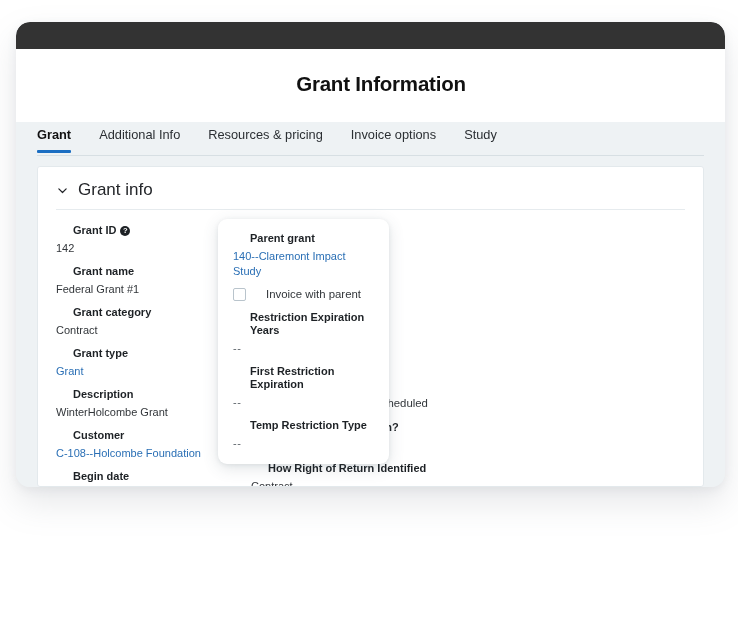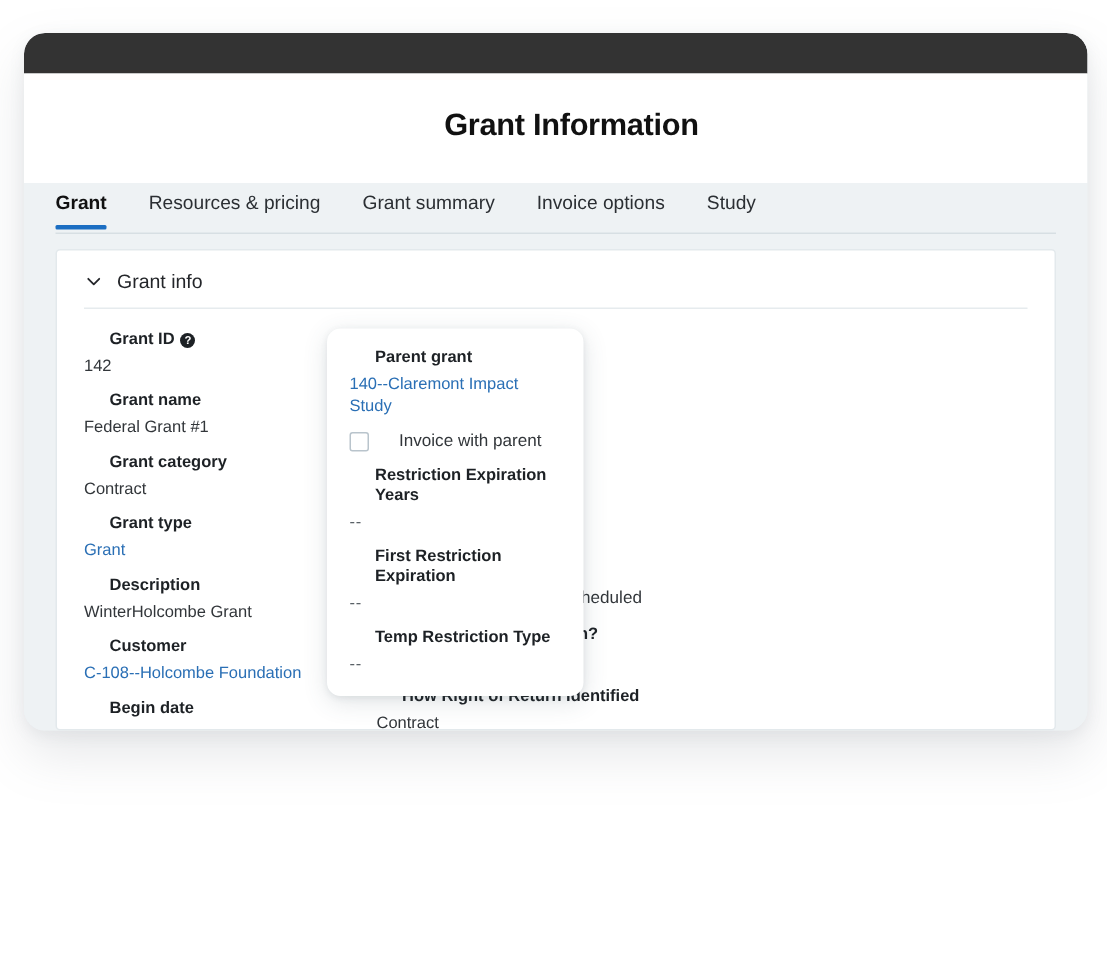--- a/index.html
+++ b/index.html
@@ -122,21 +122,21 @@
     border-bottom: 1px solid #e6ebee;
   }
   .chevron {
     width: 13px;
     height: 13px;
     display: inline-block;
     color: #24262a;
     flex: 0 0 auto;
   }
   .section-title {
-    font-size: 13px;
+    font-size: 17px;
     color: #24262a;
     line-height: 1;
   }
 
   
   .columns {
     display: flex;
     padding-top: 14px;
     gap: 0;
   }
@@ -226,22 +226,22 @@
 <div class="window">
 
   <div class="titlebar"></div>
 
   <div class="page-header">
     <div class="page-title">Grant Information</div>
   </div>
 
   <div class="tabstrip">
     <div class="tab active">Grant</div>
+    <div class="tab">Additional Info</div>
     <div class="tab">Resources &amp; pricing</div>
-    <div class="tab">Grant summary</div>
     <div class="tab">Invoice options</div>
     <div class="tab">Study</div>
   </div>
 
   <div class="content-area">
     <div class="card">
 
       <div class="section-head">
         <span class="chevron">
           <svg viewBox="0 0 16 16" width="13" height="13" fill="none" stroke="currentColor" stroke-width="1.5" stroke-linecap="round" stroke-linejoin="round">

